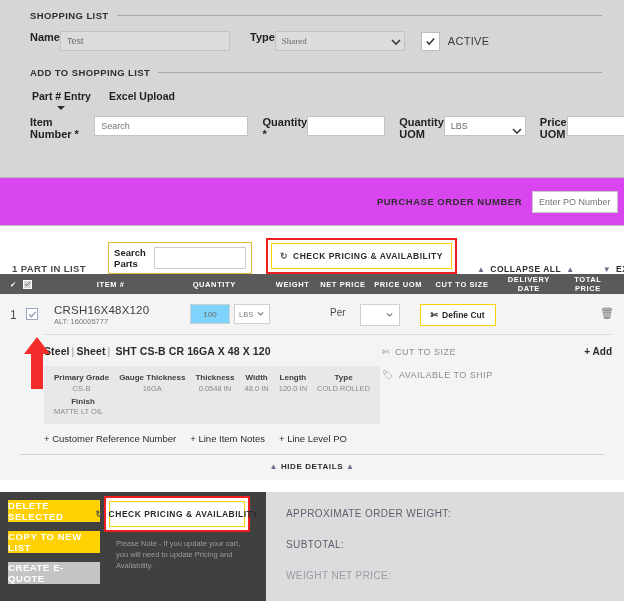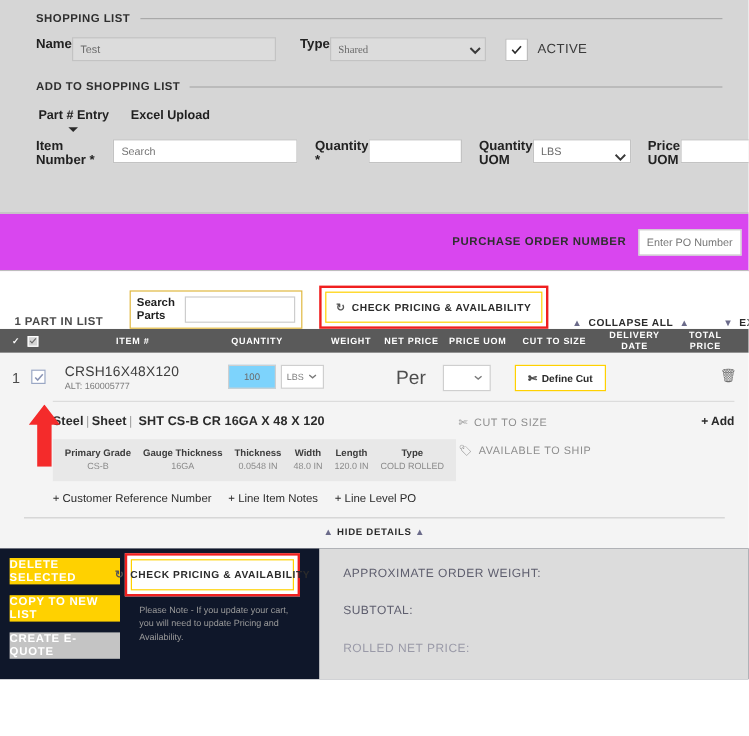--- a/index.html
+++ b/index.html
@@ -343,21 +343,21 @@
     width: 36px; height: 20px;
     border: 1px solid #cfcfcf;
     background: #ffffff;
     font-size: 7.5px;
     color: #7a7a7a;
     display: flex; align-items: center;
     padding: 0 12px 0 4px;
     box-sizing: border-box;
     position: relative;
   }
-  .per-label { font-size: 16px; color: #4d4d4d; }
+  .per-label { font-size: 10px; color: #4d4d4d; }
   .per-sel {
     width: 38px; height: 20px;
     border: 1px solid #cfcfcf;
     background: #ffffff;
     position: relative;
   }
   .define-cut-btn {
     border: 1px solid #ffd100;
     background: #ffffff;
     height: 20px;
@@ -458,22 +458,23 @@
     font-weight: bold;
     letter-spacing: 0.6px;
     color: #2b2b2b;
     cursor: pointer;
   }
   .hide-details .cx-chev { color: #6b6b8a; }
 
   
   .footer {
     display: flex;
-    background: #0f172a;
+    background: #404040;
     position: relative;
+    margin-top: 12px;
   }
   .footer-btns {
     width: 104px;
     padding: 8px 0 0 8px;
     box-sizing: border-box;
   }
   .footer-btns > div { width: 92px; margin-bottom: 9px; }
   .footer-note {
     width: 156px;
     padding-top: 4px;
@@ -735,20 +736,24 @@
             </div>
             <div class="spec-col">
               <div class="spec-h">Length</div>
               <div class="spec-v">120.0 IN</div>
             </div>
             <div class="spec-col">
               <div class="spec-h">Type</div>
               <div class="spec-v">COLD ROLLED</div>
             </div>
           </div>
+          <div class="finish-row">
+            <div class="finish-h">Finish</div>
+            <div class="finish-v">MATTE LT OIL</div>
+          </div>
         </div>
 
         <div class="plus-links">
           <span>+ Customer Reference Number</span>
           <span>+ Line Item Notes</span>
           <span>+ Line Level PO</span>
         </div>
       </div>
 
       <div class="details-right">
@@ -785,21 +790,21 @@
           <span class="refresh-ico">↻</span>
           <span>CHECK PRICING &amp; AVAILABILITY</span>
         </div>
       </div>
       <div class="note-text">Please Note - If you update your cart, you will need to update Pricing and Availability.</div>
     </div>
 
     <div class="summary">
       <div class="sum-line">APPROXIMATE ORDER WEIGHT:</div>
       <div class="sum-line">SUBTOTAL:</div>
-      <div class="sum-line dim">ROLLED NET PRICE:</div>
+      <div class="sum-line dim">WEIGHT NET PRICE:</div>
     </div>
   </div>
 
   <div class="red-arrow">
     <svg viewBox="0 0 28 52" width="28" height="52">
       <polygon points="14,0 27,17 20,17 20,52 8,52 8,17 1,17" fill="#f42b2b"></polygon>
     </svg>
   </div>
 
 </div>

